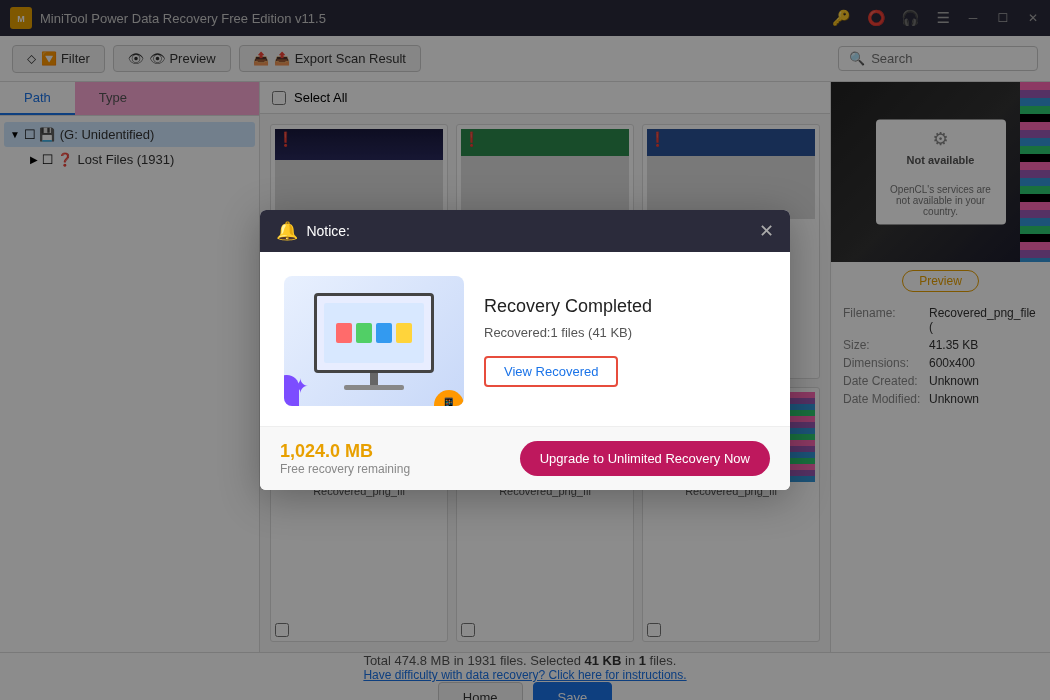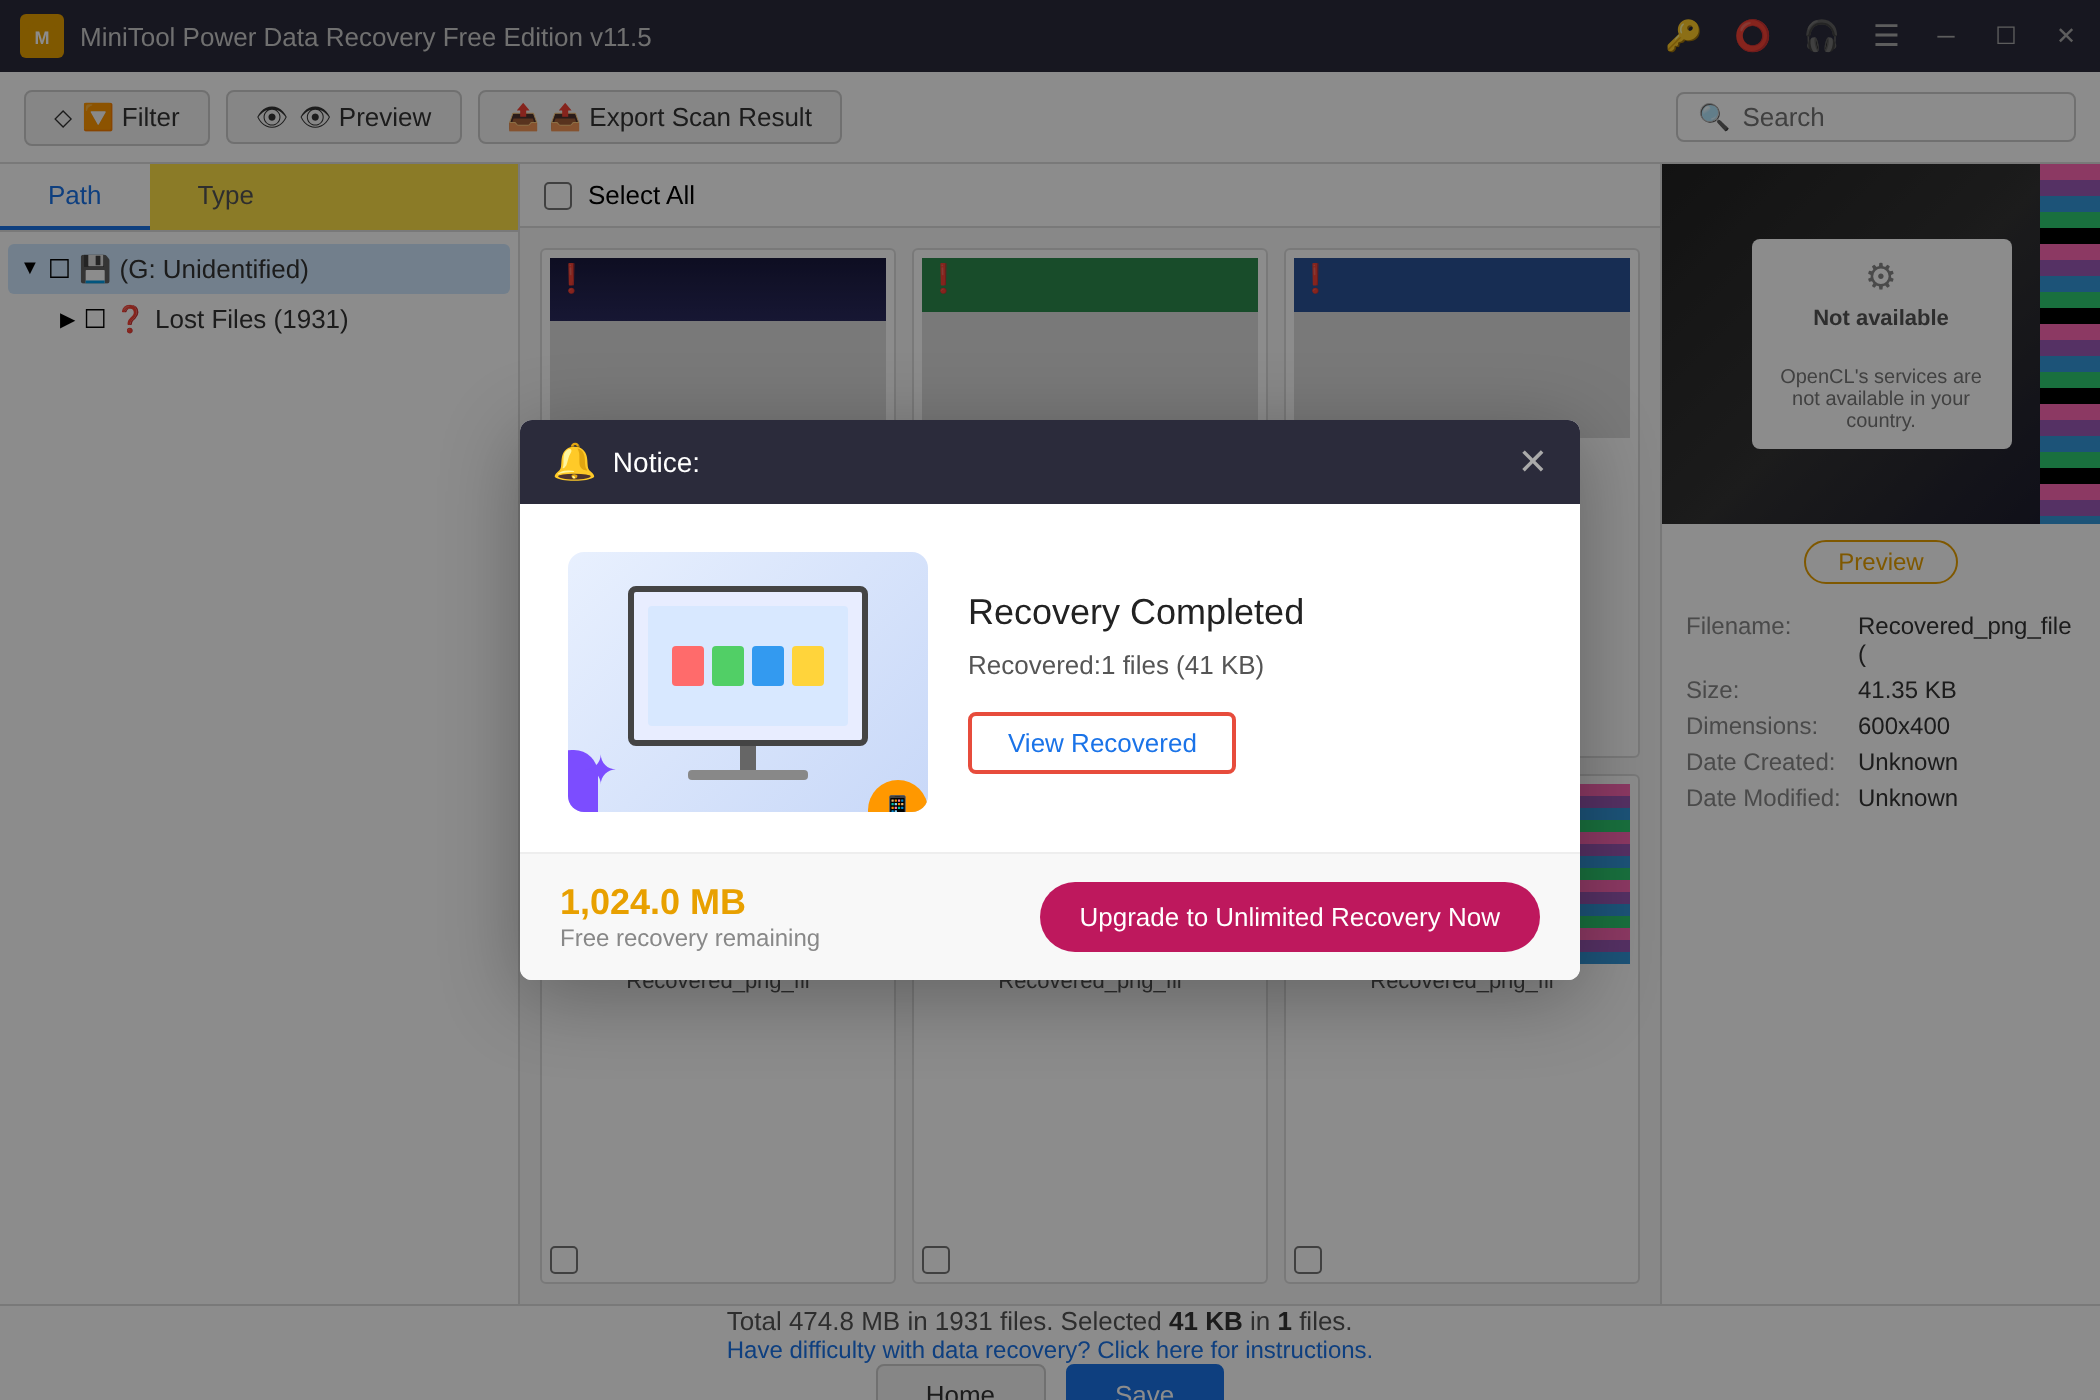--- a/index.html
+++ b/index.html
@@ -65,21 +65,21 @@
     .left-panel {
       width: 260px;
       background: #fff;
       border-right: 1px solid #ddd;
       display: flex;
       flex-direction: column;
     }
     .tabs-row {
       display: flex;
       border-bottom: 1px solid #ddd;
-      background: #fde047;
+      background: #f9a8d4;
     }
     .tab {
       padding: 8px 24px;
       cursor: pointer;
       font-size: 13px;
       color: #555;
       border-bottom: 2px solid transparent;
     }
     .tab.active {
       color: #1a73e8;
@@ -221,21 +221,21 @@
       background: #fff;
       border-top: 1px solid #ddd;
       display: flex;
       align-items: center;
       padding: 0 14px;
       justify-content: space-between;
       flex-direction: column;
     }
     .bottom-info { font-size: 13px; color: #555; }
     .bottom-info strong { color: #333; font-weight: 600; }
-    .bottom-link { color: #1a73e8; font-size: 12px; cursor: pointer; }
+    .bottom-link { color: #1a73e8; font-size: 12px; cursor: pointer; text-decoration: underline; }
     .bottom-btns { display: flex; gap: 10px; }
     .btn-home {
       padding: 7px 24px;
       border: 1px solid #ccc;
       border-radius: 4px;
       background: #f5f5f5;
       color: #333;
       cursor: pointer;
       font-size: 13px;
     }

